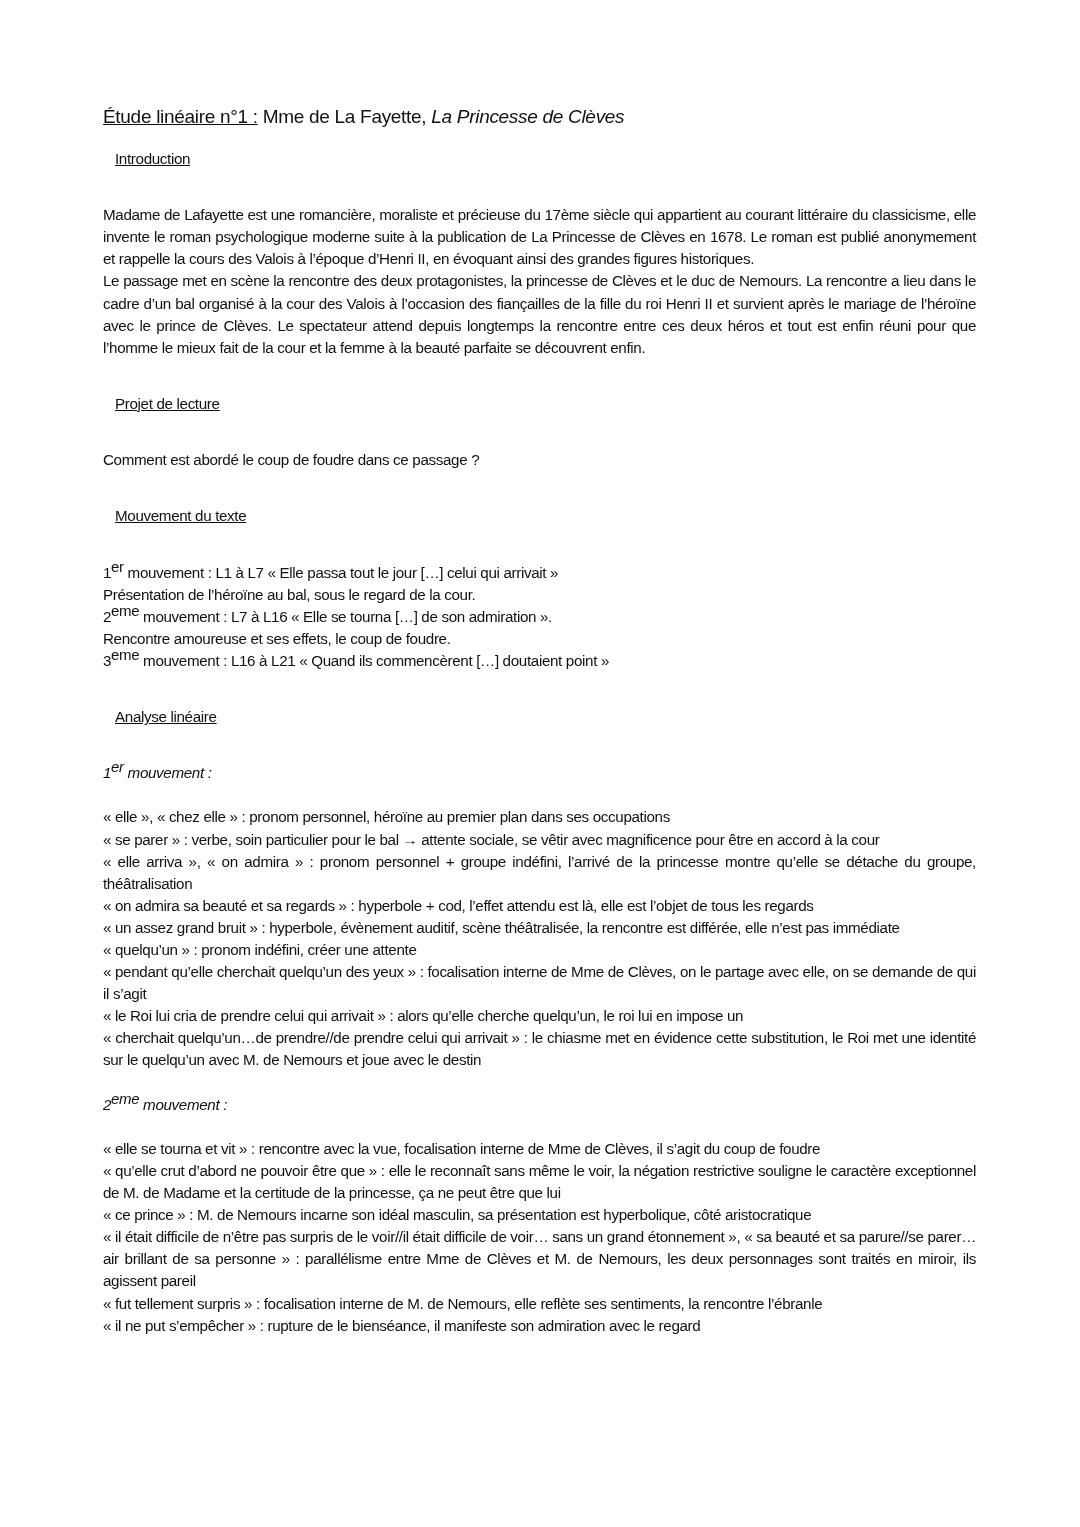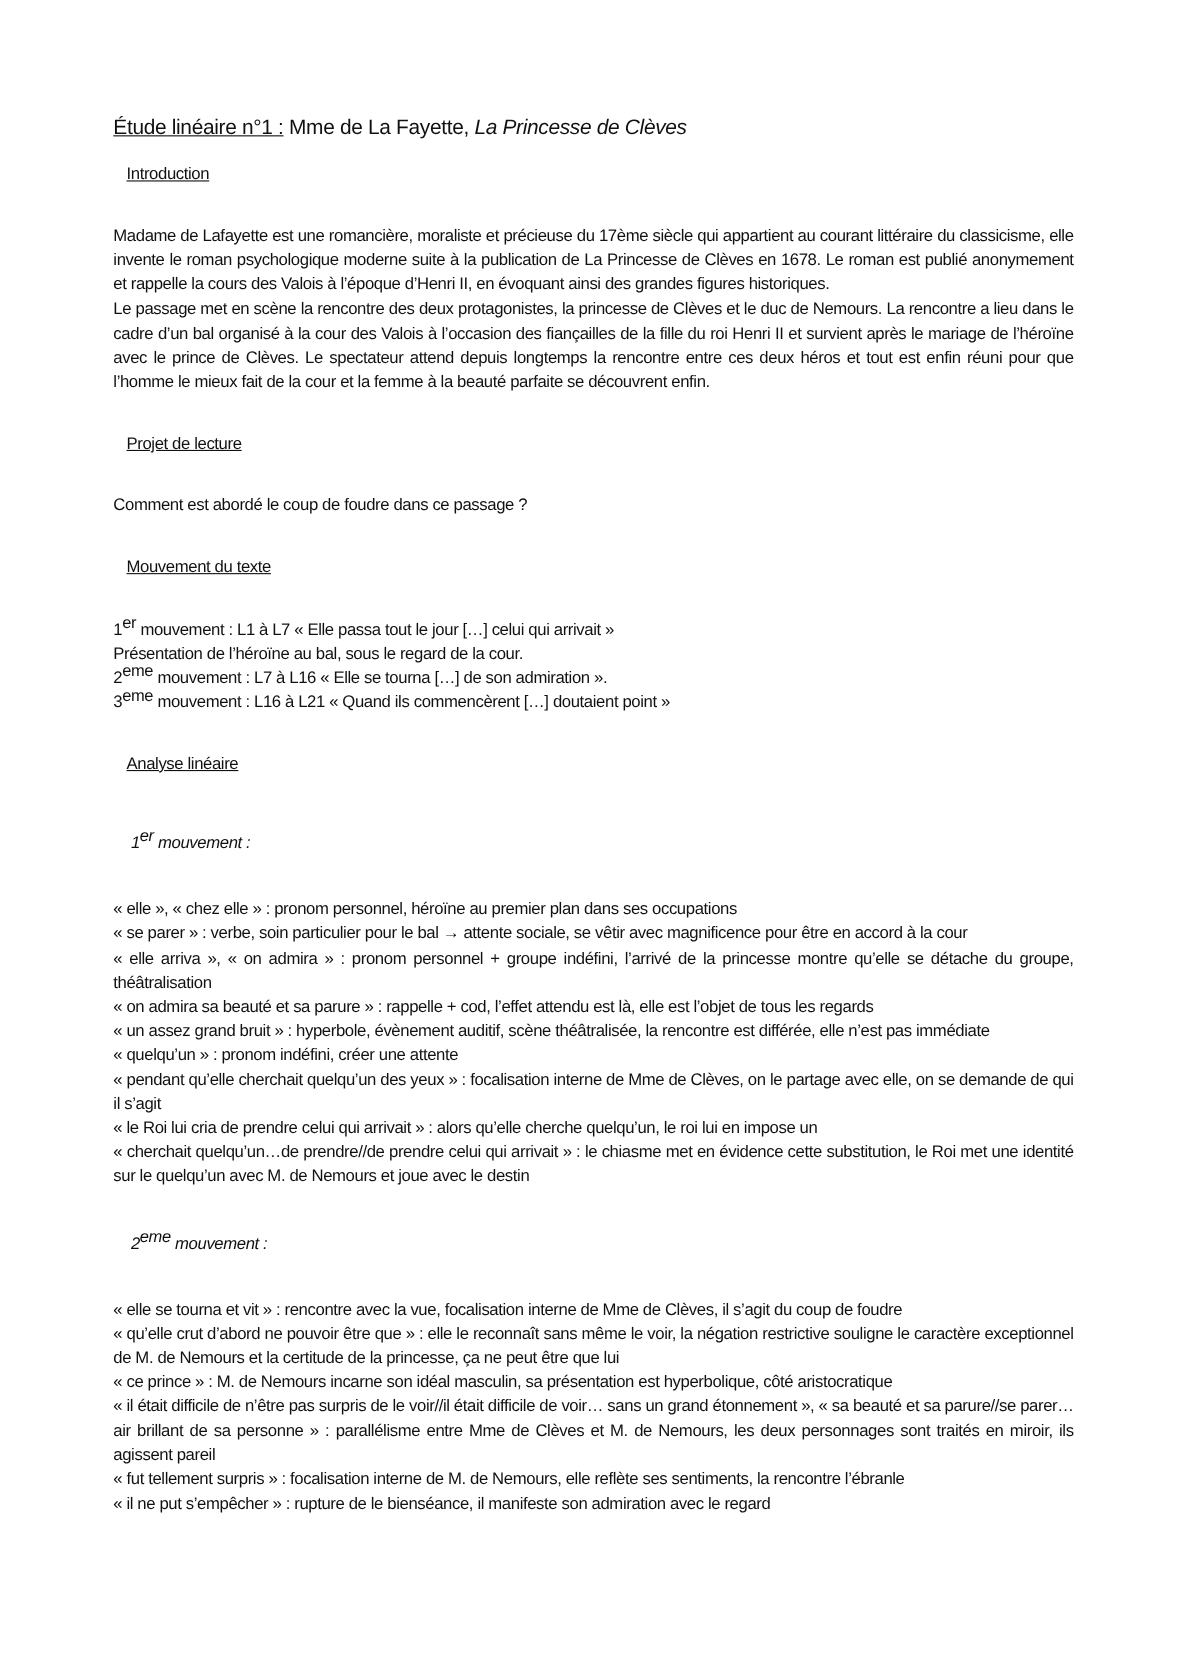--- a/index.html
+++ b/index.html
@@ -10,21 +10,21 @@
     font-size: 15.2px; line-height: 22.1px; color: #111111;
     letter-spacing: -0.35px;
   }
   .title { font-size: 19px; font-weight: normal; line-height: 26px; margin: 0 0 18px 0; letter-spacing: -0.3px; }
   .title .u { text-decoration: underline; }
   .title .it { font-style: italic; }
   .section-head { text-decoration: underline; margin: 12px; }
   .gap { height: 22.1px; }
   p { margin: 0; }
   .just { text-align: justify; }
-  .sub-head { font-style: italic; margin: 16px; }
+  .sub-head { font-style: italic; margin: 0; }
   sup { font-size: 15px; line-height: 0; vertical-align: super; }
 </style>
 </head>
 <body>
 
 <div class="page">
 
   <h1 class="title"><span class="u">Étude linéaire n°1 :</span><span> Mme de La Fayette, </span><span class="it">La Princesse de Clèves</span></h1>
 
   <p class="section-head">Introduction</p>
@@ -37,45 +37,46 @@
   <div class="gap"></div>
   <p>Comment est abordé le coup de foudre dans ce passage ?</p>
   <div class="gap"></div>
 
   <p class="section-head">Mouvement du texte</p>
   <div class="gap"></div>
   <div>
     <p><span>1</span><sup>er</sup><span> mouvement : L1 à L7 « Elle passa tout le jour […] celui qui arrivait »</span></p>
     <p>Présentation de l’héroïne au bal, sous le regard de la cour.</p>
     <p><span>2</span><sup>eme</sup><span> mouvement : L7 à L16 « Elle se tourna […] de son admiration ».</span></p>
+    <p>Rencontre amoureuse et ses effets, le coup de foudre.</p>
     <p><span>3</span><sup>eme</sup><span>  mouvement : L16 à L21 « Quand ils commencèrent […] doutaient point »</span></p>
   </div>
   <div class="gap"></div>
 
   <p class="section-head">Analyse linéaire</p>
   <div class="gap"></div>
 
   <p class="sub-head"><span>1</span><sup>er</sup><span> mouvement :</span></p>
   <div class="gap"></div>
   <div>
     <p class="just">« elle », « chez elle » : pronom personnel, héroïne au premier plan dans ses occupations</p>
     <p class="just">« se parer » : verbe, soin particulier pour le bal → attente sociale, se vêtir avec magnificence pour être en accord à la cour</p>
     <p class="just">« elle arriva », « on admira » : pronom personnel + groupe indéfini, l’arrivé de la princesse montre qu’elle se détache du groupe, théâtralisation</p>
-    <p class="just">« on admira sa beauté et sa parure » : rappelle + cod, l’effet attendu est là, elle est l’objet de tous les regards</p>
+    <p class="just">« on admira sa beauté et sa regards » : hyperbole + cod, l’effet attendu est là, elle est l’objet de tous les regards</p>
     <p class="just">« un assez grand bruit » : hyperbole, évènement auditif, scène théâtralisée, la rencontre est différée, elle n’est pas immédiate</p>
     <p class="just">« quelqu’un » : pronom indéfini, créer une attente</p>
     <p class="just">« pendant qu’elle cherchait quelqu’un des yeux » : focalisation interne de Mme de Clèves, on le partage avec elle, on se demande de qui il s’agit</p>
     <p class="just">« le Roi lui cria de prendre celui qui arrivait » : alors qu’elle cherche quelqu’un, le roi lui en impose un</p>
     <p class="just">« cherchait quelqu’un…de prendre//de prendre celui qui arrivait » : le chiasme met en évidence cette substitution, le Roi met une identité sur le quelqu’un avec M. de Nemours et joue avec le destin</p>
   </div>
   <div class="gap"></div>
 
   <p class="sub-head"><span>2</span><sup>eme</sup><span> mouvement :</span></p>
   <div class="gap"></div>
   <div>
     <p class="just">« elle se tourna et vit » : rencontre avec la vue, focalisation interne de Mme de Clèves, il s’agit du coup de foudre</p>
-    <p class="just">« qu’elle crut d’abord ne pouvoir être que » : elle le reconnaît sans même le voir, la négation restrictive souligne le caractère exceptionnel de M. de Nemours et la certitude de la princesse, ça ne peut être que lui</p>
+    <p class="just">« qu’elle crut d’abord ne pouvoir être que » : elle le reconnaît sans même le voir, la négation restrictive souligne le caractère exceptionnel de M. de Madame et la certitude de la princesse, ça ne peut être que lui</p>
     <p class="just">« ce prince » : M. de Nemours incarne son idéal masculin, sa présentation est hyperbolique, côté aristocratique</p>
     <p class="just">« il était difficile de n’être pas surpris de le voir//il était difficile de voir… sans un grand étonnement », « sa beauté  et sa parure//se parer…air brillant de sa personne » : parallélisme entre Mme de Clèves et M. de Nemours, les deux personnages sont traités en miroir, ils agissent pareil</p>
     <p class="just">« fut tellement surpris » : focalisation interne de M. de Nemours, elle reflète ses sentiments, la rencontre l’ébranle</p>
     <p class="just">« il ne put s’empêcher » : rupture de le bienséance, il manifeste son admiration avec le regard</p>
   </div>
 </div>
 
 </body></html>

